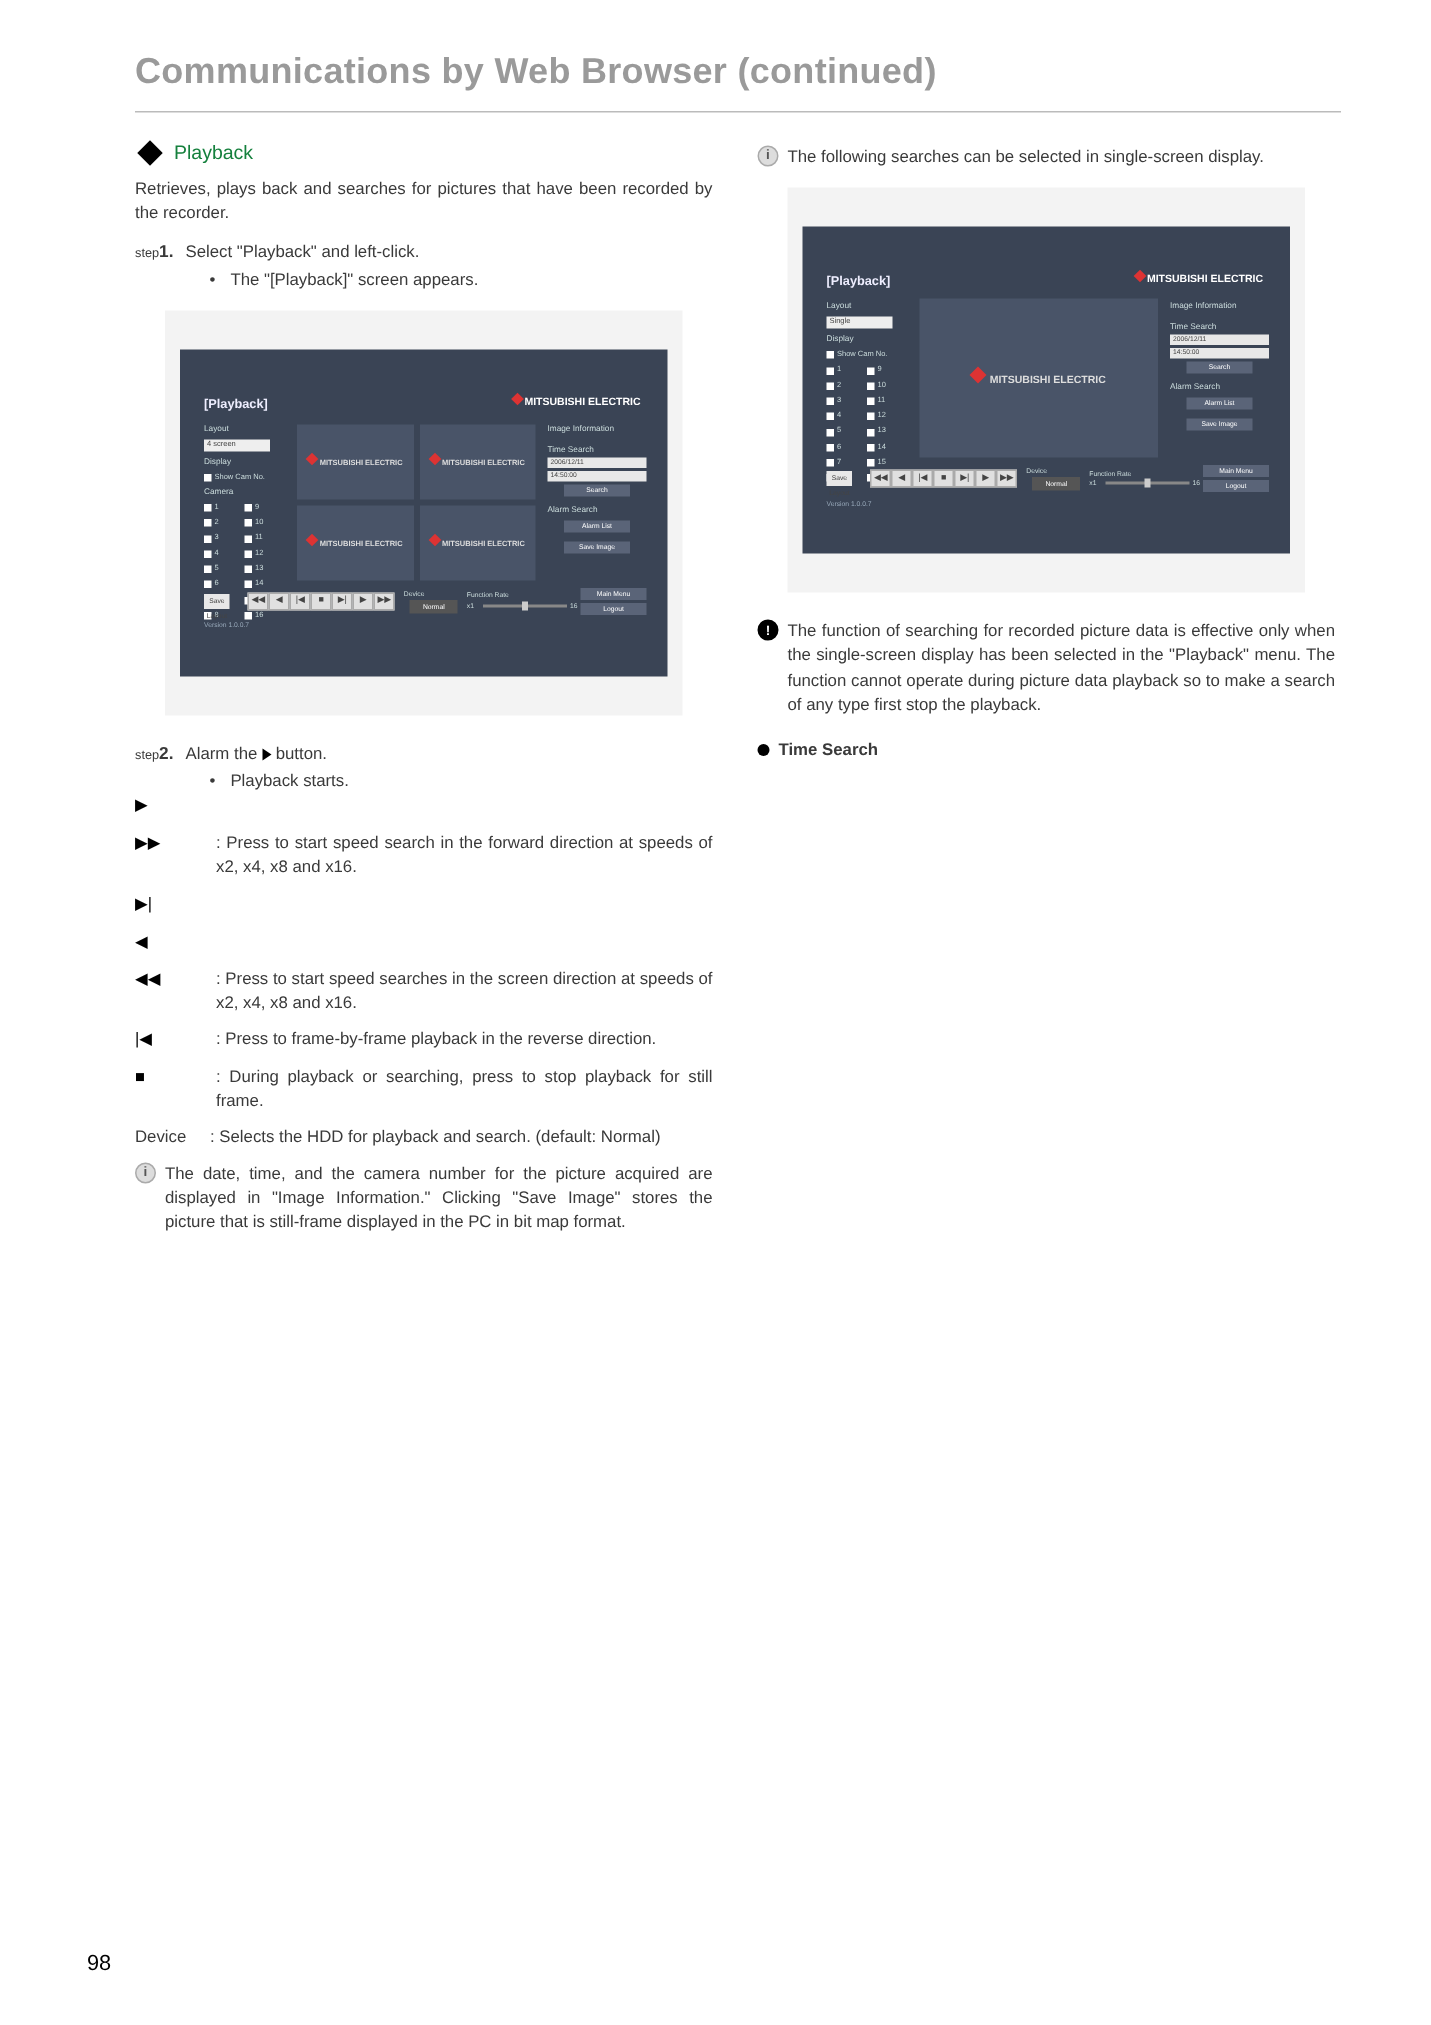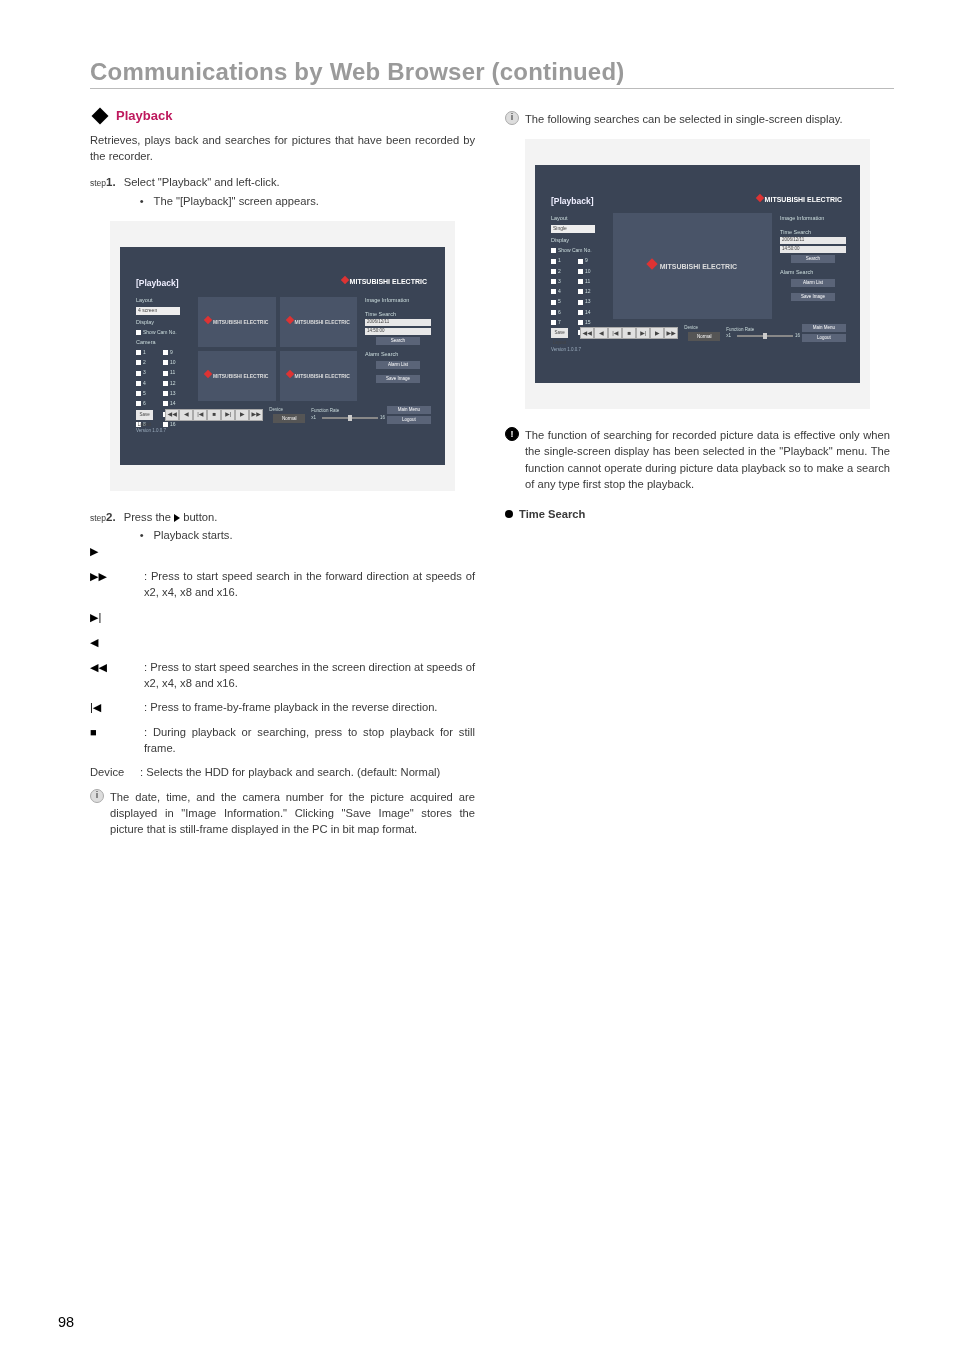--- a/index.html
+++ b/index.html
@@ -1,24 +1,24 @@
 <!DOCTYPE html>
 <html><head>
 <meta charset="utf-8">
 <style>
   * { box-sizing: border-box; margin: 0; padding: 0; }
   html, body { width: 954px; height: 1350px; background: #fff; font-family: Arial, Helvetica, sans-serif; color: #333; }
   .page { width: 954px; height: 1350px; padding: 34px 60px 34px 90px; position: relative; }
-  .header-line { border-bottom: 1px solid #bbb; padding-bottom: 2px; margin-bottom: 14px; margin-top: 24px; }
+  .header-line { border-bottom: 1px solid #bbb; padding-bottom: 12px; margin-bottom: 14px; }
   .header-title { font-size: 24px; font-weight: bold; color: #9a9a9a; letter-spacing: 0.2px; }
   .columns { display: flex; gap: 30px; }
   .col { width: 385px; font-size: 11.2px; line-height: 1.45; color: #3a3a3a; }
   .subhead-row { display: flex; align-items: center; gap: 6px; margin: 4px 0 6px 0; }
   .diamond { width: 12px; height: 12px; background: #000; transform: rotate(45deg); margin: 0 4px; }
-  .subhead { font-size: 13px; font-weight: bold; color: #be185d; }
+  .subhead { font-size: 13px; font-weight: normal; color: #15803d; }
   .para { text-align: justify; }
   .step-row { display: flex; align-items: baseline; margin-top: 10px; }
   .step-label { font-size: 8.5px; }
   .step-num { font-weight: bold; font-size: 11.5px; margin: 0 2px 0 0; }
   .step-body { margin-left: 6px; }
   .bullet-sub { margin-left: 16px; display: flex; gap: 6px; margin-top: 2px; }
   .bullet-dot::before { content: "•"; margin-right: 4px; }
   .screenshot { width: 345px; height: 270px; background: #f3f3f3; margin: 12px auto 18px auto; position: relative; }
   .ss-inner { position: absolute; top: 26px; left: 10px; right: 10px; bottom: 26px; background: #3a4455; }
   .ss-header { position: absolute; top: 30px; left: 16px; color: #eef; font-size: 8.5px; font-weight: bold; }
@@ -54,21 +54,21 @@
   .func-row { display:flex; margin-bottom: 8px; align-items: flex-start; }
   .func-icon { width: 18px; font-size: 11px; color:#000; text-align:left; padding-top:1px;}
   .func-gap { width: 36px; }
   .func-label { width: 50px; }
   .func-text { flex:1; text-align: justify; }
   .note-row { display:flex; align-items: flex-start; gap: 6px; margin-top: 8px; }
   .note-icon { width:14px; height:14px; border-radius:50%; background:#ddd; border:1px solid #aaa; font-size:9px; display:flex; align-items:center; justify-content:center; flex-shrink:0; color:#555; font-weight:bold;}
   .note-icon.alert { background:#000; color:#fff; border-color:#000;}
   .small-bullet-row { display:flex; align-items:center; gap:6px; margin: 14px 0 6px 0;}
   .small-bullet { width:8px; height:8px; background:#000; border-radius:50%; }
-  .page-number { position:absolute; left:58px; bottom:20px; font-size:14.5px; color:#000; }
+  .page-number { position:absolute; left:58px; bottom:33px; font-size:14.5px; color:#000; }
   .play-tri { display:inline-block; width:0; height:0; border-left:6px solid #000; border-top:4px solid transparent; border-bottom:4px solid transparent; vertical-align: -1px;}
 </style>
 </head>
 <body>
 
 <div class="page">
   <div class="header-line">
     <div class="header-title">Communications by Web Browser (continued)</div>
   </div>
 
@@ -234,21 +234,21 @@
             </div>
           </div>
           <div class="ss-version">Version 1.0.0.7</div>
         </div>
       </div>
 
       <div class="step-row">
         <span class="step-label">step</span>
           <span class="step-num">2.</span>
         <div class="step-body">
-          <div><span>Press the </span><span class="play-tri"></span><span> button.</span></div>
+          <div><span>Alarm the </span><span class="play-tri"></span><span> button.</span></div>
           <div class="bullet-sub">
               <span class="bullet-dot"></span>
               <span>Playback starts.</span>
             </div>
         </div>
       </div>
 
       <div class="func-list" id="func-list">
           <div class="func-row">
             <div class="func-icon">▶</div>

